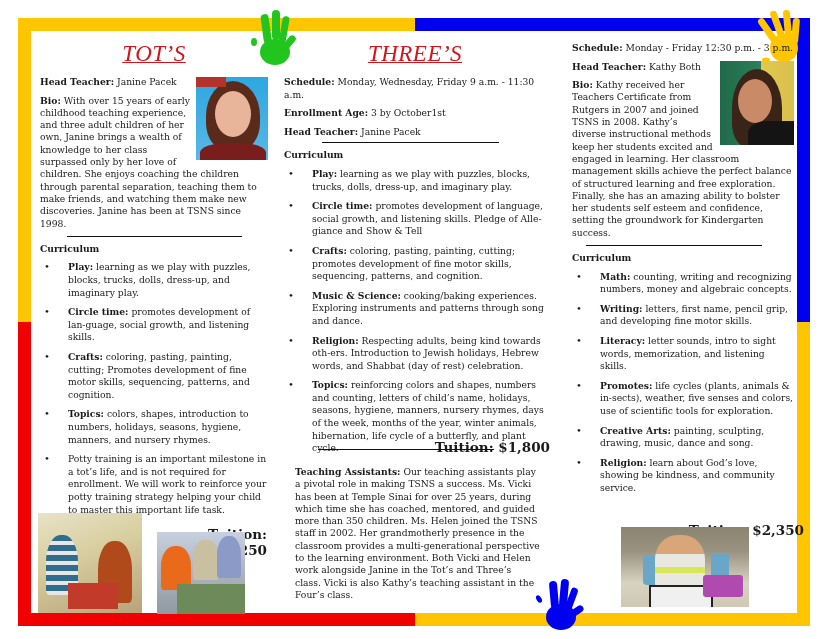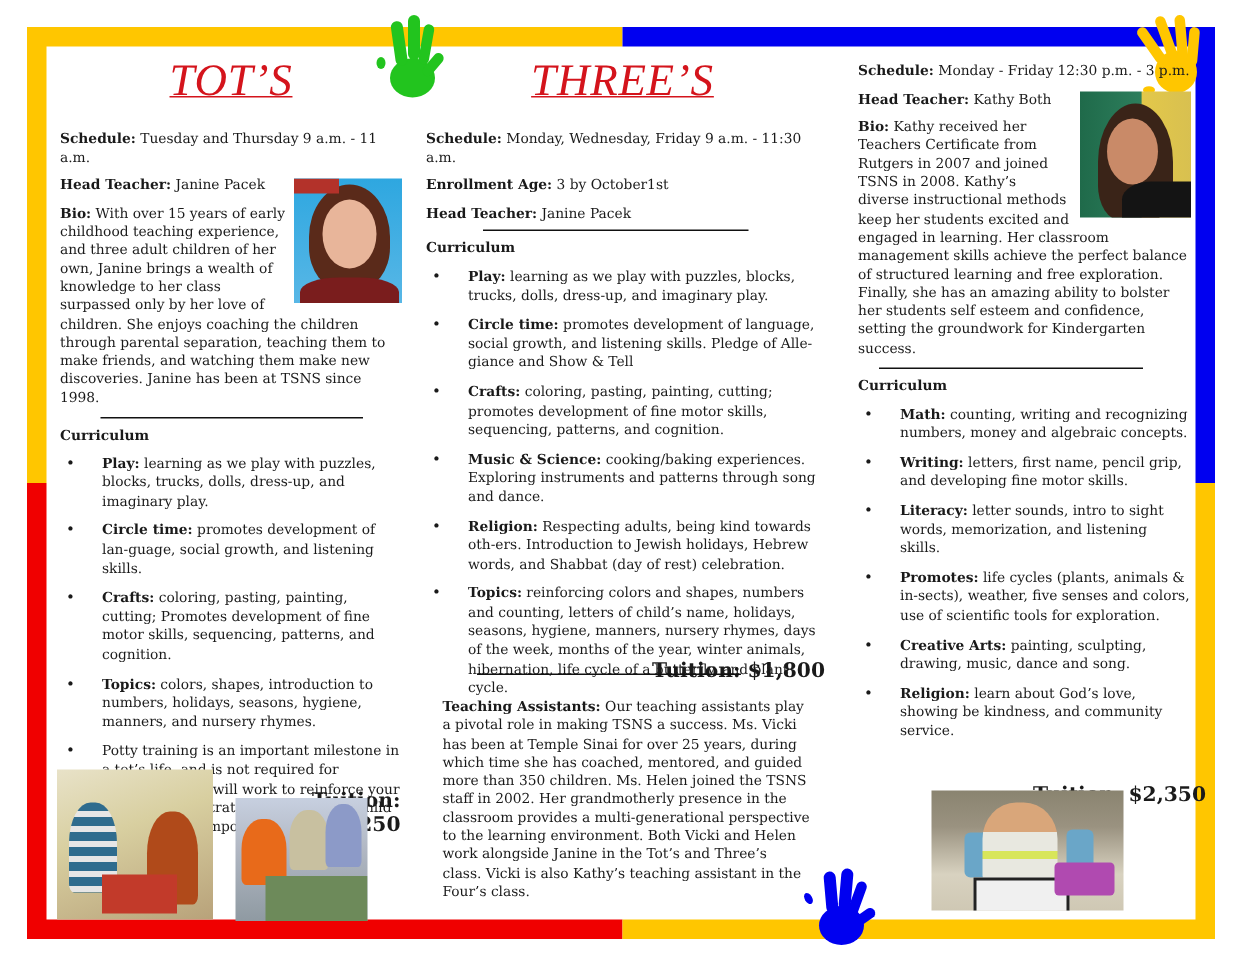--- a/index.html
+++ b/index.html
@@ -2,22 +2,22 @@
 <html><head>
 <meta charset="utf-8">
 <style>
   html, body { margin:0; padding:0; background:#ffffff; }
   body { width:828px; height:639px; position:relative; overflow:hidden;
          font-family:"DejaVu Serif","Liberation Serif",serif; color:#1a1a1a; }
   .frame-seg { position:absolute; }
   .col { position:absolute; top:38px; font-size:9.2px; line-height:12.6px; }
   .col p { margin:0 0 6px 0; }
   .title { text-align:center; font-family:"Liberation Serif",serif; font-style:italic;
-           color:#d4141c; font-size:30px; text-decoration:underline; text-decoration-thickness:1px;
-           margin:0 0 21px 0; letter-spacing:0.5px; line-height:24px; }
+           color:#d4141c; font-size:23px; text-decoration:underline; text-decoration-thickness:1px;
+           margin:0 0 10px 0; letter-spacing:0.5px; line-height:24px; }
   .lbl { font-weight:bold; }
   .rule { border-top:1px solid #111; margin:4px auto 6px auto; }
   .section-head { font-weight:bold; margin:0 0 6px 0; }
   ul.cur { list-style:none; margin:0; padding:0; }
   ul.cur li { position:relative; padding-left:28px; margin-bottom:7px; }
   ul.cur li .bullet { position:absolute; left:4px; top:0; font-size:10px; }
   .tuition { text-align:right; font-weight:bold; font-size:13.5px; line-height:16px; margin:12px; }
   .photo { position:absolute; overflow:hidden; border:0; }
   .hand { position:absolute; }
 </style>
@@ -59,21 +59,20 @@
     <rect x="17" y="6" width="8" height="28" rx="4" transform="rotate(-5 21 20)"></rect>
     <rect x="27" y="4" width="8" height="28" rx="4" transform="rotate(5 31 18)"></rect>
     <rect x="35" y="12" width="7" height="24" rx="3.5" transform="rotate(20 38 24)"></rect>
     <rect x="40" y="28" width="7" height="16" rx="3.5" transform="rotate(55 43 36)"></rect>
     <ellipse cx="6" cy="24" rx="2.5" ry="4" transform="rotate(-30 6 24)"></ellipse>
   </g>
 </svg>
 
 <div class="col" style="left:40px;width:228px;top:42px;">
   <div class="title">TOT’S</div>
-  <p><span class="lbl">Schedule:</span><span> Tuesday and Thursday 9 a.m. - 11 a.m.</span></p>
   <p style="width:145px;"><span class="lbl">Head Teacher:</span><span> Janine Pacek</span></p>
   <div style="float:right;width:72px;height:83px;margin:-18px 0 2px 6px;background:linear-gradient(180deg,#2ea7e0 0%,#58b7e6 100%);position:relative;overflow:hidden;">
     <div style="position:absolute;left:10px;top:4px;width:54px;height:70px;border-radius:50% 50% 40% 40%;background:#5a2a1a;"></div>
     <div style="position:absolute;left:19px;top:14px;width:36px;height:46px;border-radius:50%;background:#e8b59a;"></div>
     <div style="position:absolute;left:4px;top:66px;width:66px;height:24px;border-radius:40% 40% 0 0;background:#7a1d1d;"></div>
     <div style="position:absolute;left:0;top:0;width:30px;height:10px;background:#b3322a;"></div>
   </div>
   <p style="line-height:12.3px;"><span class="lbl">Bio:</span><span> With over 15 years of early childhood teaching experience, and three adult children of her own, Janine brings a wealth of knowledge to her class surpassed only by her love of children.  She enjoys coaching the children through parental separation, teaching them to make friends, and watching them make new discoveries. Janine has been at TSNS since 1998.</span></p>
   <div class="rule" style="width:175px;clear:both;"></div>
   <div class="section-head">Curriculum</div>

